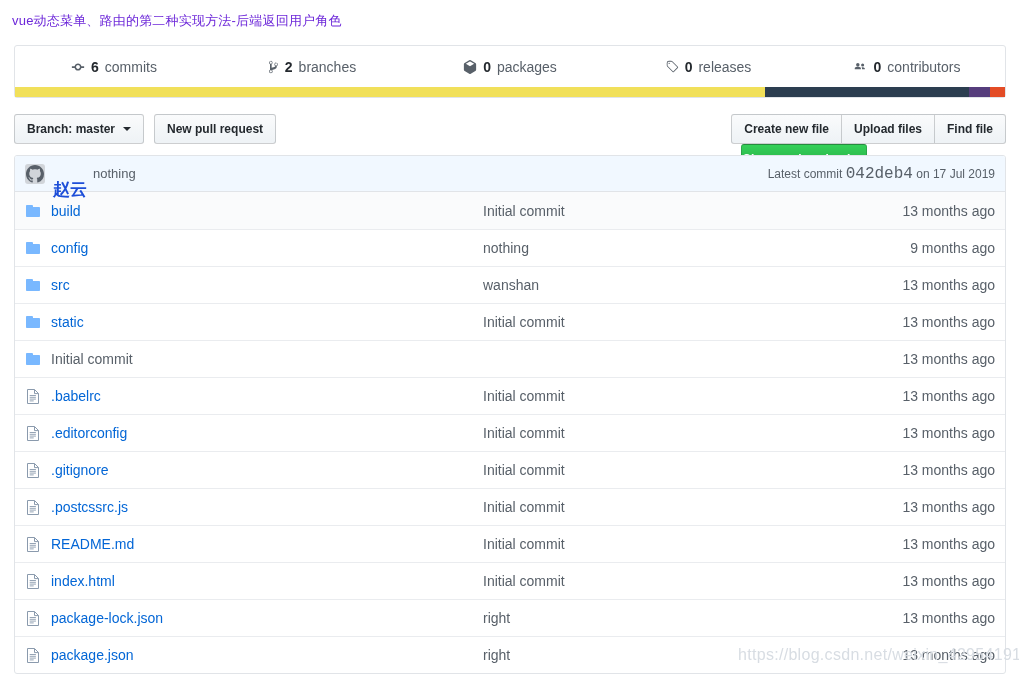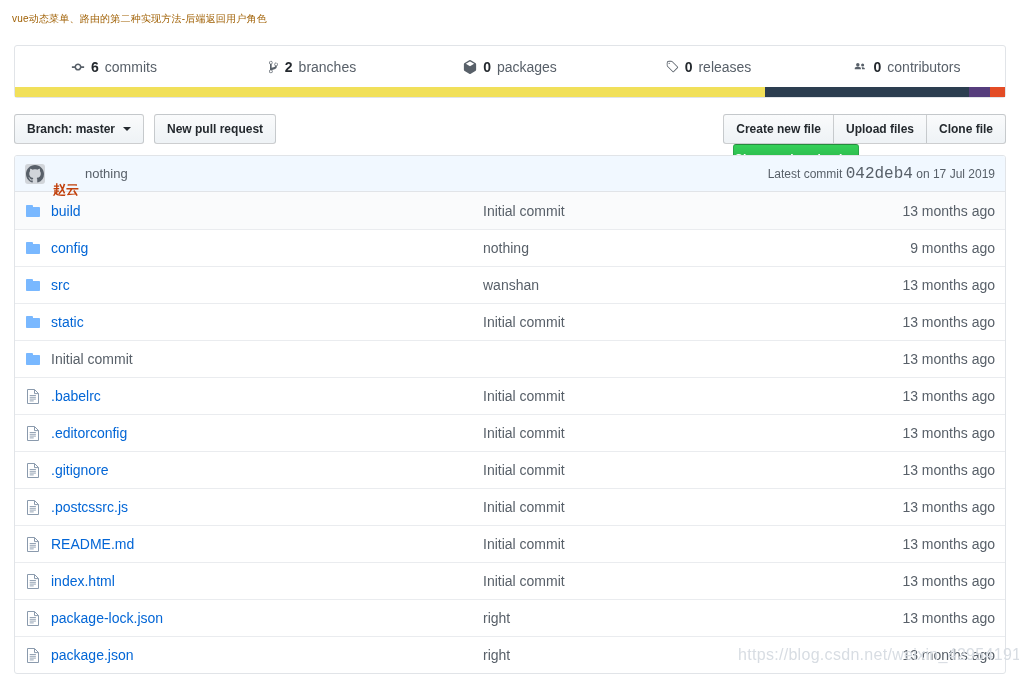--- a/index.html
+++ b/index.html
@@ -12,22 +12,22 @@
   }
   body {
     font-family: "Liberation Sans", sans-serif;
     font-size: 14px;
     color: #24292e;
     -webkit-font-smoothing: antialiased;
   }
 
   
   .page-title {
-    font-size: 10px;
-    color: #a16207;
+    font-size: 13px;
+    color: #6d28d9;
     padding: 12px 0 0 12px;
     line-height: 1.4;
     letter-spacing: 0.2px;
   }
 
   
   .repo-card {
     position: absolute;
     left: 14px;
     top: 45px;
@@ -180,22 +180,22 @@
     background: #d1d5da;
     display: inline-flex;
     align-items: center;
     justify-content: center;
     margin-right: 8px;
     flex: 0 0 auto;
     overflow: hidden;
   }
   .commit-author {
     font-weight: bold;
-    color: #c2410c;
-    font-size: 13px;
+    color: #1d4ed8;
+    font-size: 17px;
     margin-right: 6px;
     margin-top: 32px;
   }
   .commit-msg-head {
     color: #586069;
     font-size: 13px;
   }
   .latest-commit {
     margin-left: auto;
     color: #586069;
@@ -348,21 +348,21 @@
       <span>Branch: master</span>
       <span class="caret"></span>
     </button>
     <button class="btn">New pull request</button>
   </div>
 
   <div class="btn-right-group">
     <div class="btn-group">
       <button class="btn">Create new file</button>
       <button class="btn">Upload files</button>
-      <button class="btn">Clone file</button>
+      <button class="btn">Find file</button>
     </div>
     <button class="btn btn-green">
       <span>Clone or download</span>
       <span class="caret"></span>
     </button>
   </div>
 </div>
 
 <div class="file-table">
 

